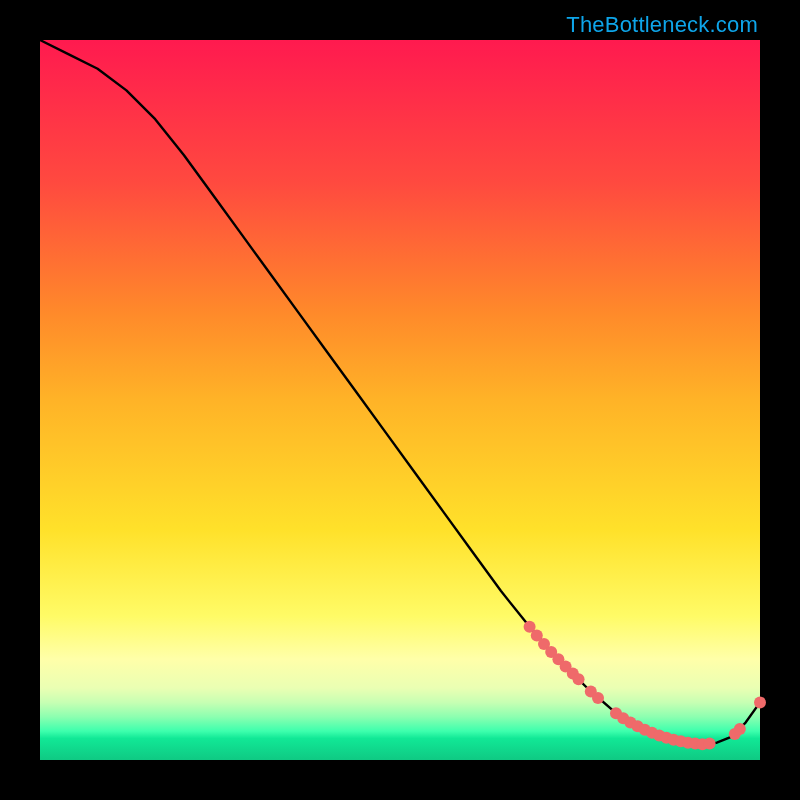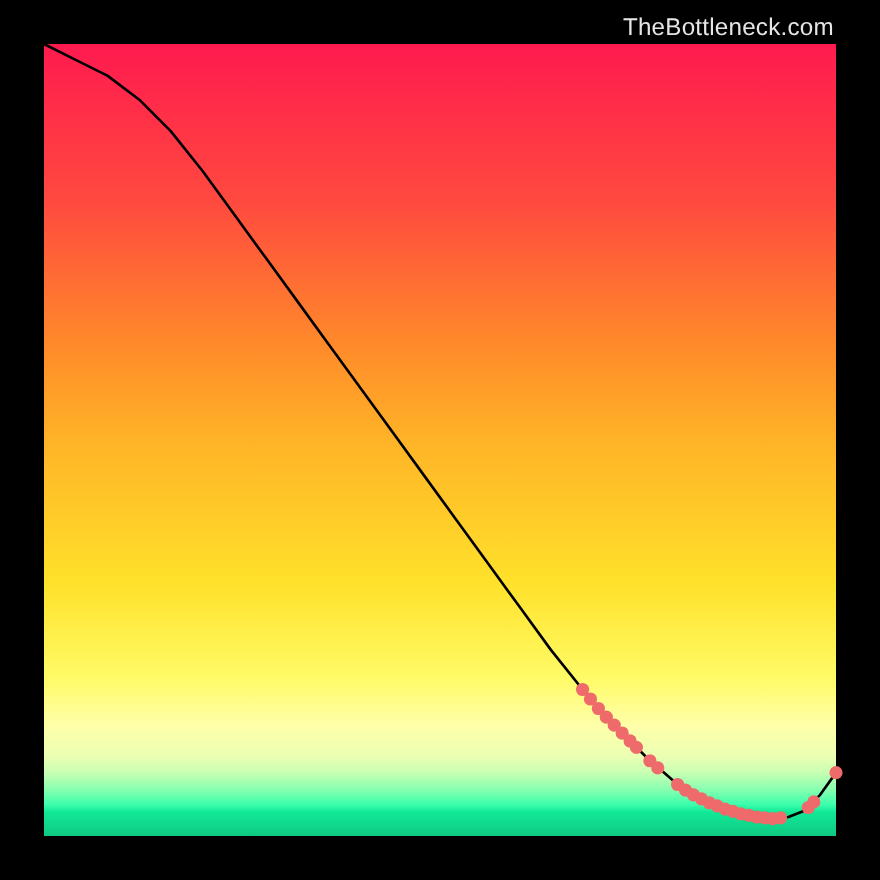--- a/index.html
+++ b/index.html
@@ -39,21 +39,21 @@
         #8cffb0 94%,
         #3dffad 96%,
         #11e896 97%,
         #0fc983 100%
       );
   }
   .watermark {
     position: absolute;
     top: 12px;
     right: 42px;
-    color: #e5e5e5;
+    color: #0ea5e9;
     font-size: 22px;
     font-weight: 400;
     letter-spacing: 0.2px;
     user-select: none;
   }
   svg.curve {
     position: absolute;
     left: 0;
     top: 0;
     width: 720px;

